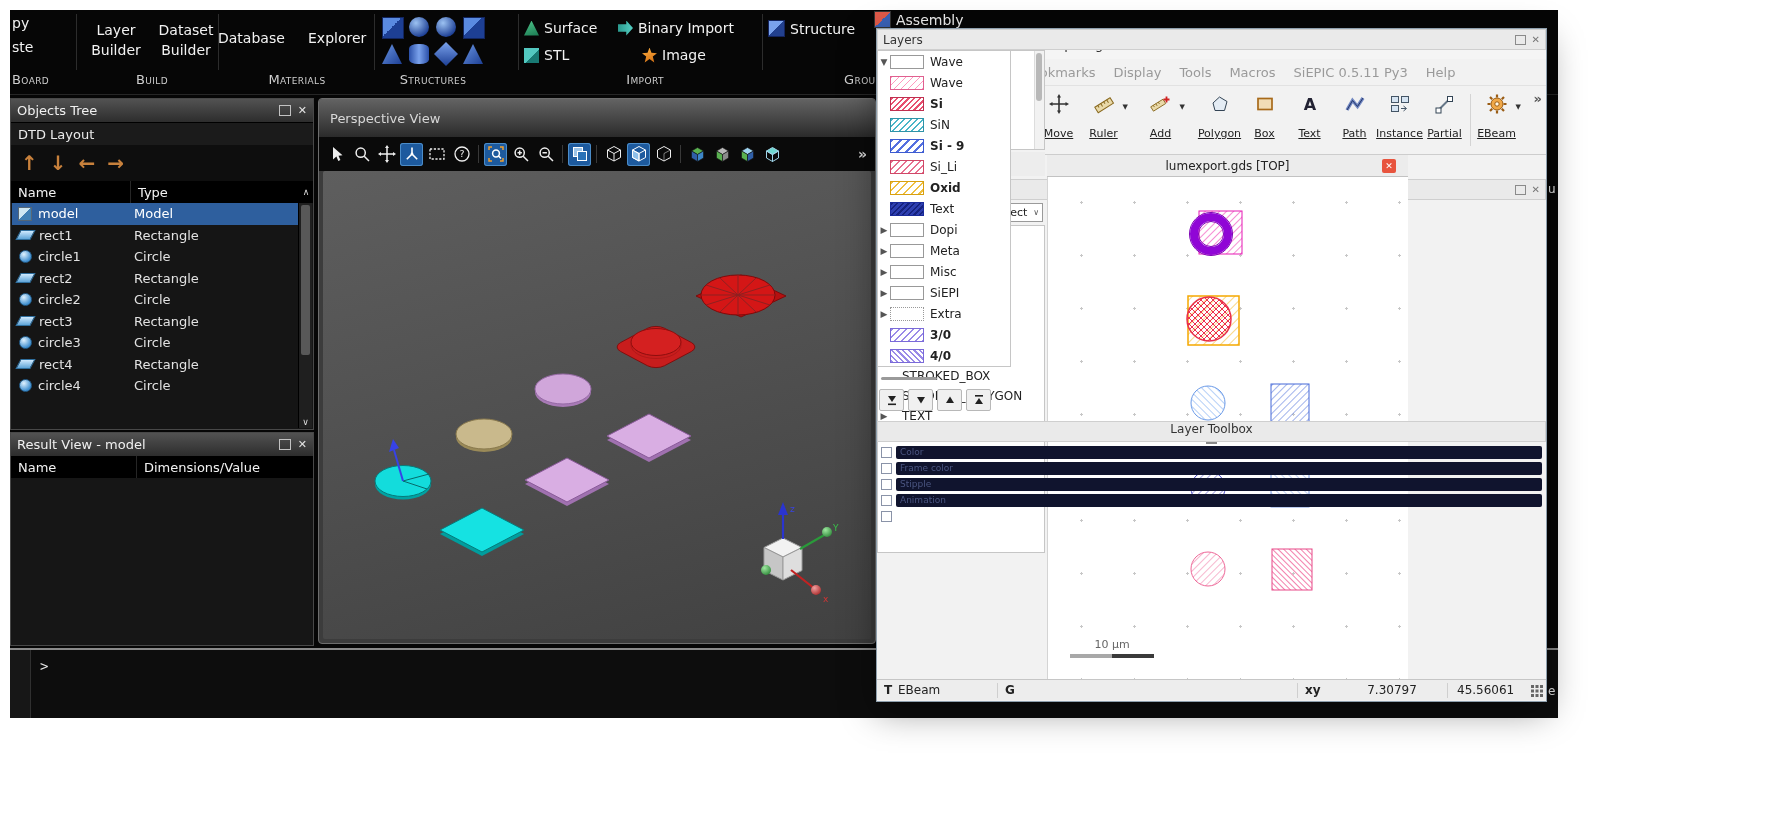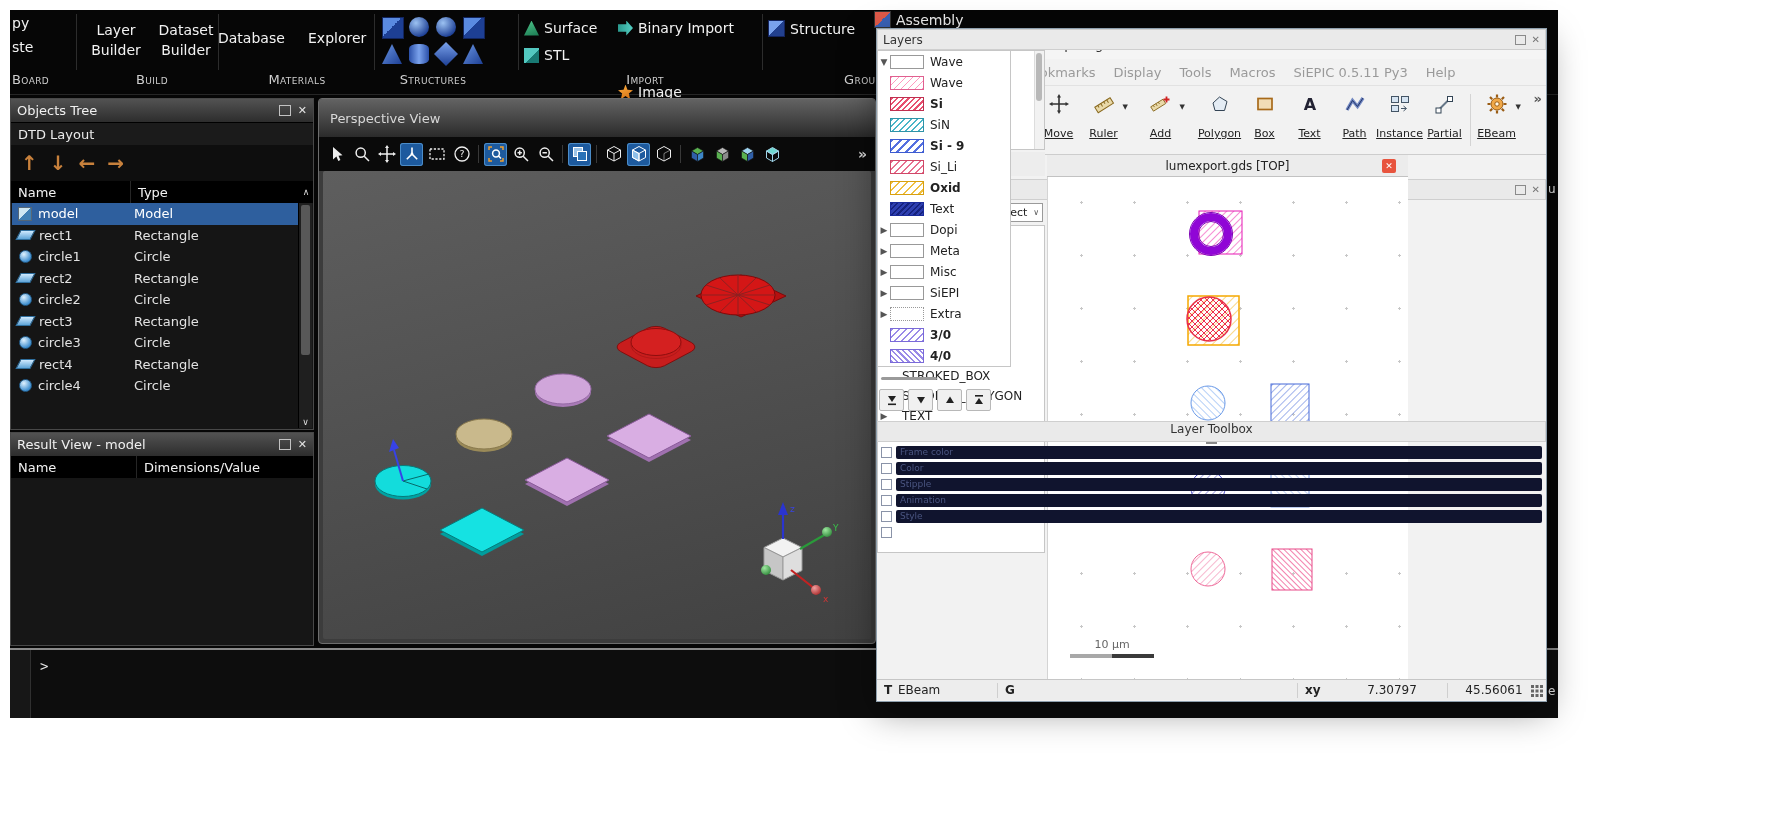--- a/index.html
+++ b/index.html
@@ -159,21 +159,21 @@
         <span>Surface</span>
       </div>
       <div class="abs rb-btn" style="left:514px;top:37px;">
         <span class="mini-ic" style="background:linear-gradient(135deg,#53c8c0 55%,#197a74 55%);"></span>
         <span>STL</span>
       </div>
       <div class="abs rb-btn" style="left:608px;top:10px;">
         <span class="mini-ic" style="clip-path:polygon(0 25%,55% 25%,55% 0,100% 50%,55% 100%,55% 75%,0 75%);background:linear-gradient(90deg,#2a9a8e,#55d0c4);"></span>
         <span>Binary Import</span>
       </div>
-      <div class="abs rb-btn" style="left:608px;top:37px;margin-top:37px;">
+      <div class="abs rb-btn" style="left:632px;top:37px;">
         <span class="mini-ic" style="clip-path:polygon(50% 0,63% 35%,100% 38%,72% 60%,82% 100%,50% 76%,18% 100%,28% 60%,0 38%,37% 35%);background:linear-gradient(160deg,#ffb040,#d06a10);"></span>
         <span>Image</span>
       </div>
       <div class="abs rb-btn" style="left:758px;top:10px;">
         <span class="mini-ic" style="background:linear-gradient(135deg,#7aa2ec 50%,#22408e 50%);border:1px solid #14245e;"></span>
         <span>Structure</span>
       </div>
       <div class="abs rb-btn" style="left:864px;top:1px;">
         <span class="mini-ic" style="background:linear-gradient(135deg,#e05a4a 50%,#3a62b8 50%);border:1px solid #333;"></span>
         <span>Assembly</span>
@@ -849,54 +849,50 @@
           </span>
       </div>
       <div class="dockhead" style="position:absolute;left:0;top:392px;width:100%;flex-direction:column;">
         <span class="t">Layer Toolbox</span>
         <span class="kmini"></span>
         <span class="kminx">✕</span>
       </div>
       <div style="position:absolute;left:0;top:416px;width:100%;">
         <div class="tbrow">
             <span class="tbchk"></span>
-            <span class="tbpill">Frame color</span>
+            <span class="tbpill">Color</span>
           </div>
         <div class="tbrow">
             <span class="tbchk"></span>
-            <span class="tbpill">Color</span>
+            <span class="tbpill">Frame color</span>
           </div>
         <div class="tbrow">
             <span class="tbchk"></span>
             <span class="tbpill">Stipple</span>
           </div>
         <div class="tbrow">
             <span class="tbchk"></span>
             <span class="tbpill">Animation</span>
-          </div>
-        <div class="tbrow">
-            <span class="tbchk"></span>
-            <span class="tbpill">Style</span>
           </div>
         <div class="tbrow">
             <span class="tbchk"></span>
           </div>
       </div>
     </div>
 
     <div class="statusbar">
       <span class="abs b" style="left:7px;top:3px;">T</span>
       <span class="abs" style="left:21px;top:3px;">EBeam</span>
       <span class="ssep" style="left:120px;"></span>
       <span class="abs b" style="left:128px;top:3px;">G</span>
       <span class="ssep" style="left:420px;"></span>
       <span class="abs b" style="left:428px;top:3px;">xy</span>
       <span class="abs" style="left:472px;top:3px;width:86px;text-align:center;">7.30797</span>
       <span class="ssep" style="left:570px;"></span>
-      <span class="abs" style="left:580px;top:3px;width:74px;text-align:center;">45.56061</span>
+      <span class="abs" style="left:580px;top:3px;width:74px;text-align:left;">45.56061</span>
       <span class="abs" style="right:3px;top:4px;"><svg width="13" height="13" fill="#666">
             <rect x="1" y="1" width="3" height="3"></rect>
             <rect x="5.5" y="1" width="3" height="3"></rect>
             <rect x="10" y="1" width="3" height="3"></rect>
             <rect x="1" y="5.5" width="3" height="3"></rect>
             <rect x="5.5" y="5.5" width="3" height="3"></rect>
             <rect x="10" y="5.5" width="3" height="3"></rect>
             <rect x="1" y="10" width="3" height="3"></rect>
             <rect x="5.5" y="10" width="3" height="3"></rect>
             <rect x="10" y="10" width="3" height="3"></rect>

